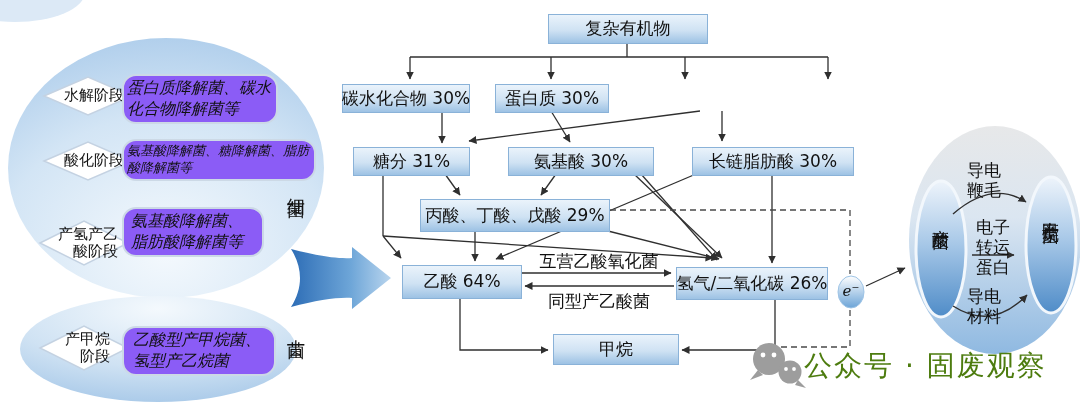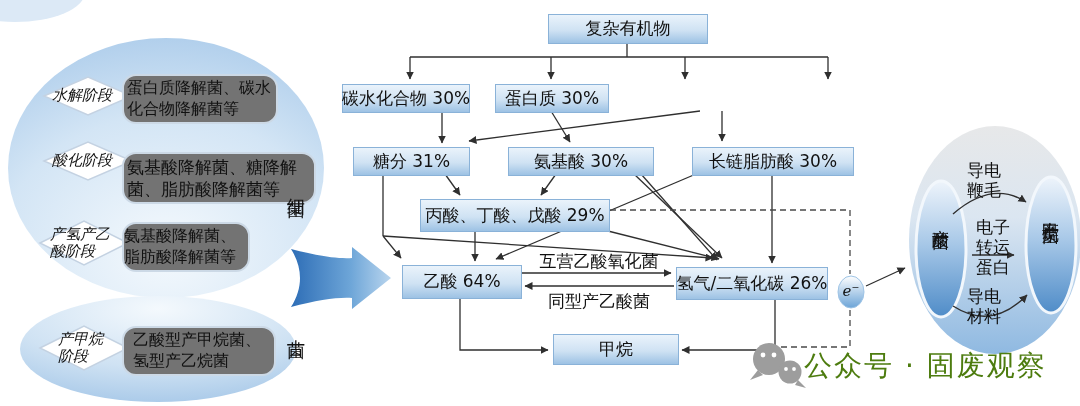--- a/index.html
+++ b/index.html
@@ -4,26 +4,26 @@
 <style>
   html,body{margin:0;padding:0;background:#fff;}
   #canvas{position:relative;width:1080px;height:406px;background:#fff;overflow:hidden;
           font-family:"DejaVu Sans","Liberation Sans",sans-serif;color:#111;}
   #bg{position:absolute;left:0;top:0;width:1080px;height:406px;}
   
   .fbox{position:absolute;display:flex;align-items:center;justify-content:center;
         background:linear-gradient(to bottom,#eaf3fb 0%,#cfe2f3 55%,#9dc2e4 100%);
         border:1px solid #8ab2d8;font-size:17px;line-height:1.05;white-space:nowrap;}
   
-  .wbox{position:absolute;background:#737373;border:2px solid #ccd9e6;border-radius:14px;
+  .wbox{position:absolute;background:#8b5cf6;border:2px solid #ccd9e6;border-radius:14px;
         font-size:16px;line-height:1.3;display:flex;align-items:center;padding:2px 3px;
-        text-align:left;word-break:break-all;}
+        text-align:left;word-break:break-all;font-style:italic;}
   .vert{position:absolute;writing-mode:vertical-rl;text-orientation:upright;
         font-size:18px;letter-spacing:2px;}
-  .diamond-lbl{position:absolute;text-align:left;font-size:15px;line-height:1.15;word-break:break-all;font-style:italic;}
+  .diamond-lbl{position:absolute;text-align:right;font-size:15px;line-height:1.15;word-break:break-all;}
   .edge-lbl{position:absolute;text-align:center;font-size:17px;white-space:nowrap;}
   .mech-lbl{position:absolute;text-align:center;font-size:17px;line-height:1.18;word-break:break-all;font-weight:500;}
   #watermark{position:absolute;left:804px;top:347px;font-size:28px;color:#4d7c0f;
              letter-spacing:2px;white-space:nowrap;}
   #e-label{position:absolute;left:838px;top:282px;width:26px;text-align:center;
            font-size:15px;font-style:italic;font-family:"DejaVu Serif","Liberation Serif",serif;}
 </style>
 </head>
 <body>
 
@@ -132,24 +132,24 @@
       <path d="M798,380 l8,8 l-11,-3 z"></path>
       <circle cx="786" cy="369" r="1.9" fill="#fff"></circle>
       <circle cx="794" cy="369" r="1.9" fill="#fff"></circle>
     </g>
   </svg>
 
   <div class="diamond-lbl" style="left:52px;top:87px;width:72px;">水解阶段</div>
   <div class="wbox" style="left:122px;top:74px;width:146px;">蛋白质降解菌、碳水化合物降解菌等</div>
 
   <div class="diamond-lbl" style="left:52px;top:152px;width:72px;">酸化阶段</div>
-  <div class="wbox" style="left:122px;top:152px;width:184px;font-size:17px;">氨基酸降解菌、糖降解菌、脂肪酸降解菌等</div>
+  <div class="wbox" style="left:122px;top:139px;width:184px;font-size:13px;">氨基酸降解菌、糖降解菌、脂肪酸降解菌等</div>
 
   <div class="diamond-lbl" style="left:50px;top:226px;width:68px;">产氢产乙酸阶段</div>
-  <div class="wbox" style="left:122px;top:222px;width:124px;padding:2px 0;">氨基酸降解菌、脂肪酸降解菌等</div>
+  <div class="wbox" style="left:122px;top:207px;width:124px;padding:2px 7px;">氨基酸降解菌、脂肪酸降解菌等</div>
 
   <div class="diamond-lbl" style="left:58px;top:331px;width:52px;">产甲烷阶段</div>
   <div class="wbox" style="left:122px;top:326px;width:132px;padding:2px 9px;">乙酸型产甲烷菌、氢型产乙烷菌</div>
 
   <div class="vert" style="left:284px;top:184px;">细菌</div>
   <div class="vert" style="left:284px;top:325px;">古菌</div>
 
   <div class="fbox" style="left:548px;top:14px;width:158px;height:28px;">复杂有机物</div>
   <div class="fbox" style="left:342px;top:84px;width:126px;height:27px;">碳水化合物 30%</div>
   <div class="fbox" style="left:495px;top:84px;width:112px;height:27px;">蛋白质 30%</div>

